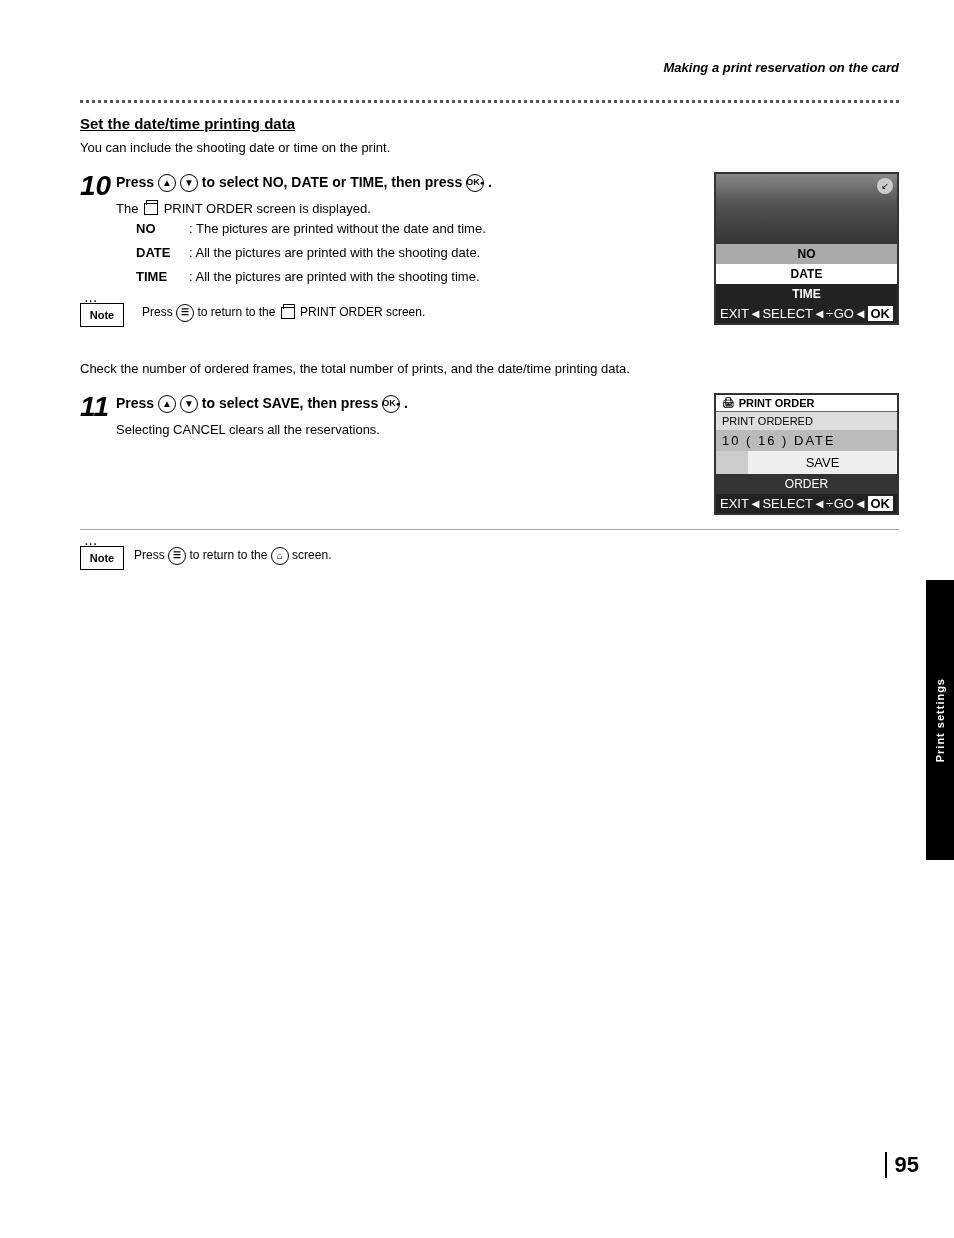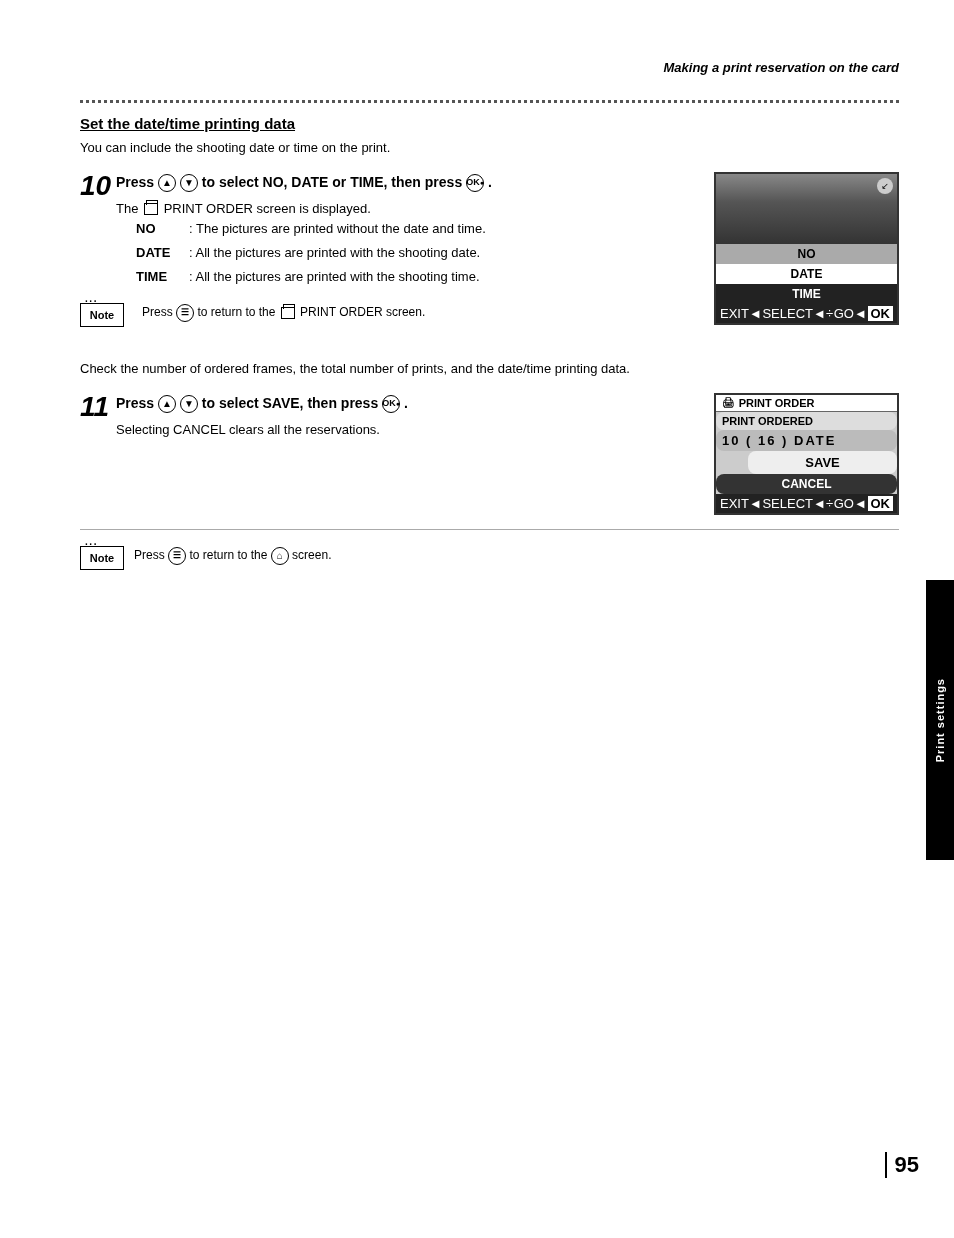--- a/index.html
+++ b/index.html
@@ -215,22 +215,21 @@
       font-size: 11px;
     }
 
     .po-title-icon {
       font-size: 10px;
     }
 
     .po-row {
       padding: 3px 6px;
       font-size: 12px;
-      font-weight: bold;
-      border-radius: 8px;
+      font-weight: normal;
     }
 
     .po-row.header-row {
       background: #ddd;
       font-size: 11px;
     }
 
     .po-row.data-row {
       background: #bbb;
       font-size: 13px;
@@ -489,21 +488,21 @@
         </div>
 
         <div class="print-order-screen">
           <div class="po-header">
             <span class="po-title-icon">🖨</span>
             <span>PRINT ORDER</span>
           </div>
           <div class="po-row header-row">PRINT ORDERED</div>
           <div class="po-row data-row">10 ( 16 ) DATE</div>
           <div class="po-row save-row">SAVE</div>
-          <div class="po-row cancel-row">CANCEL</div>
+          <div class="po-row cancel-row">ORDER</div>
           <div class="screen-bottom-bar">
             <span>EXIT◄</span>
             <span>SELECT◄÷</span>
             <span>GO◄</span>
             <span style="background:#fff;color:#000;padding:0 3px;font-weight:bold;">OK</span>
           </div>
         </div>
       </div>
 
       <div class="divider-line"></div>

